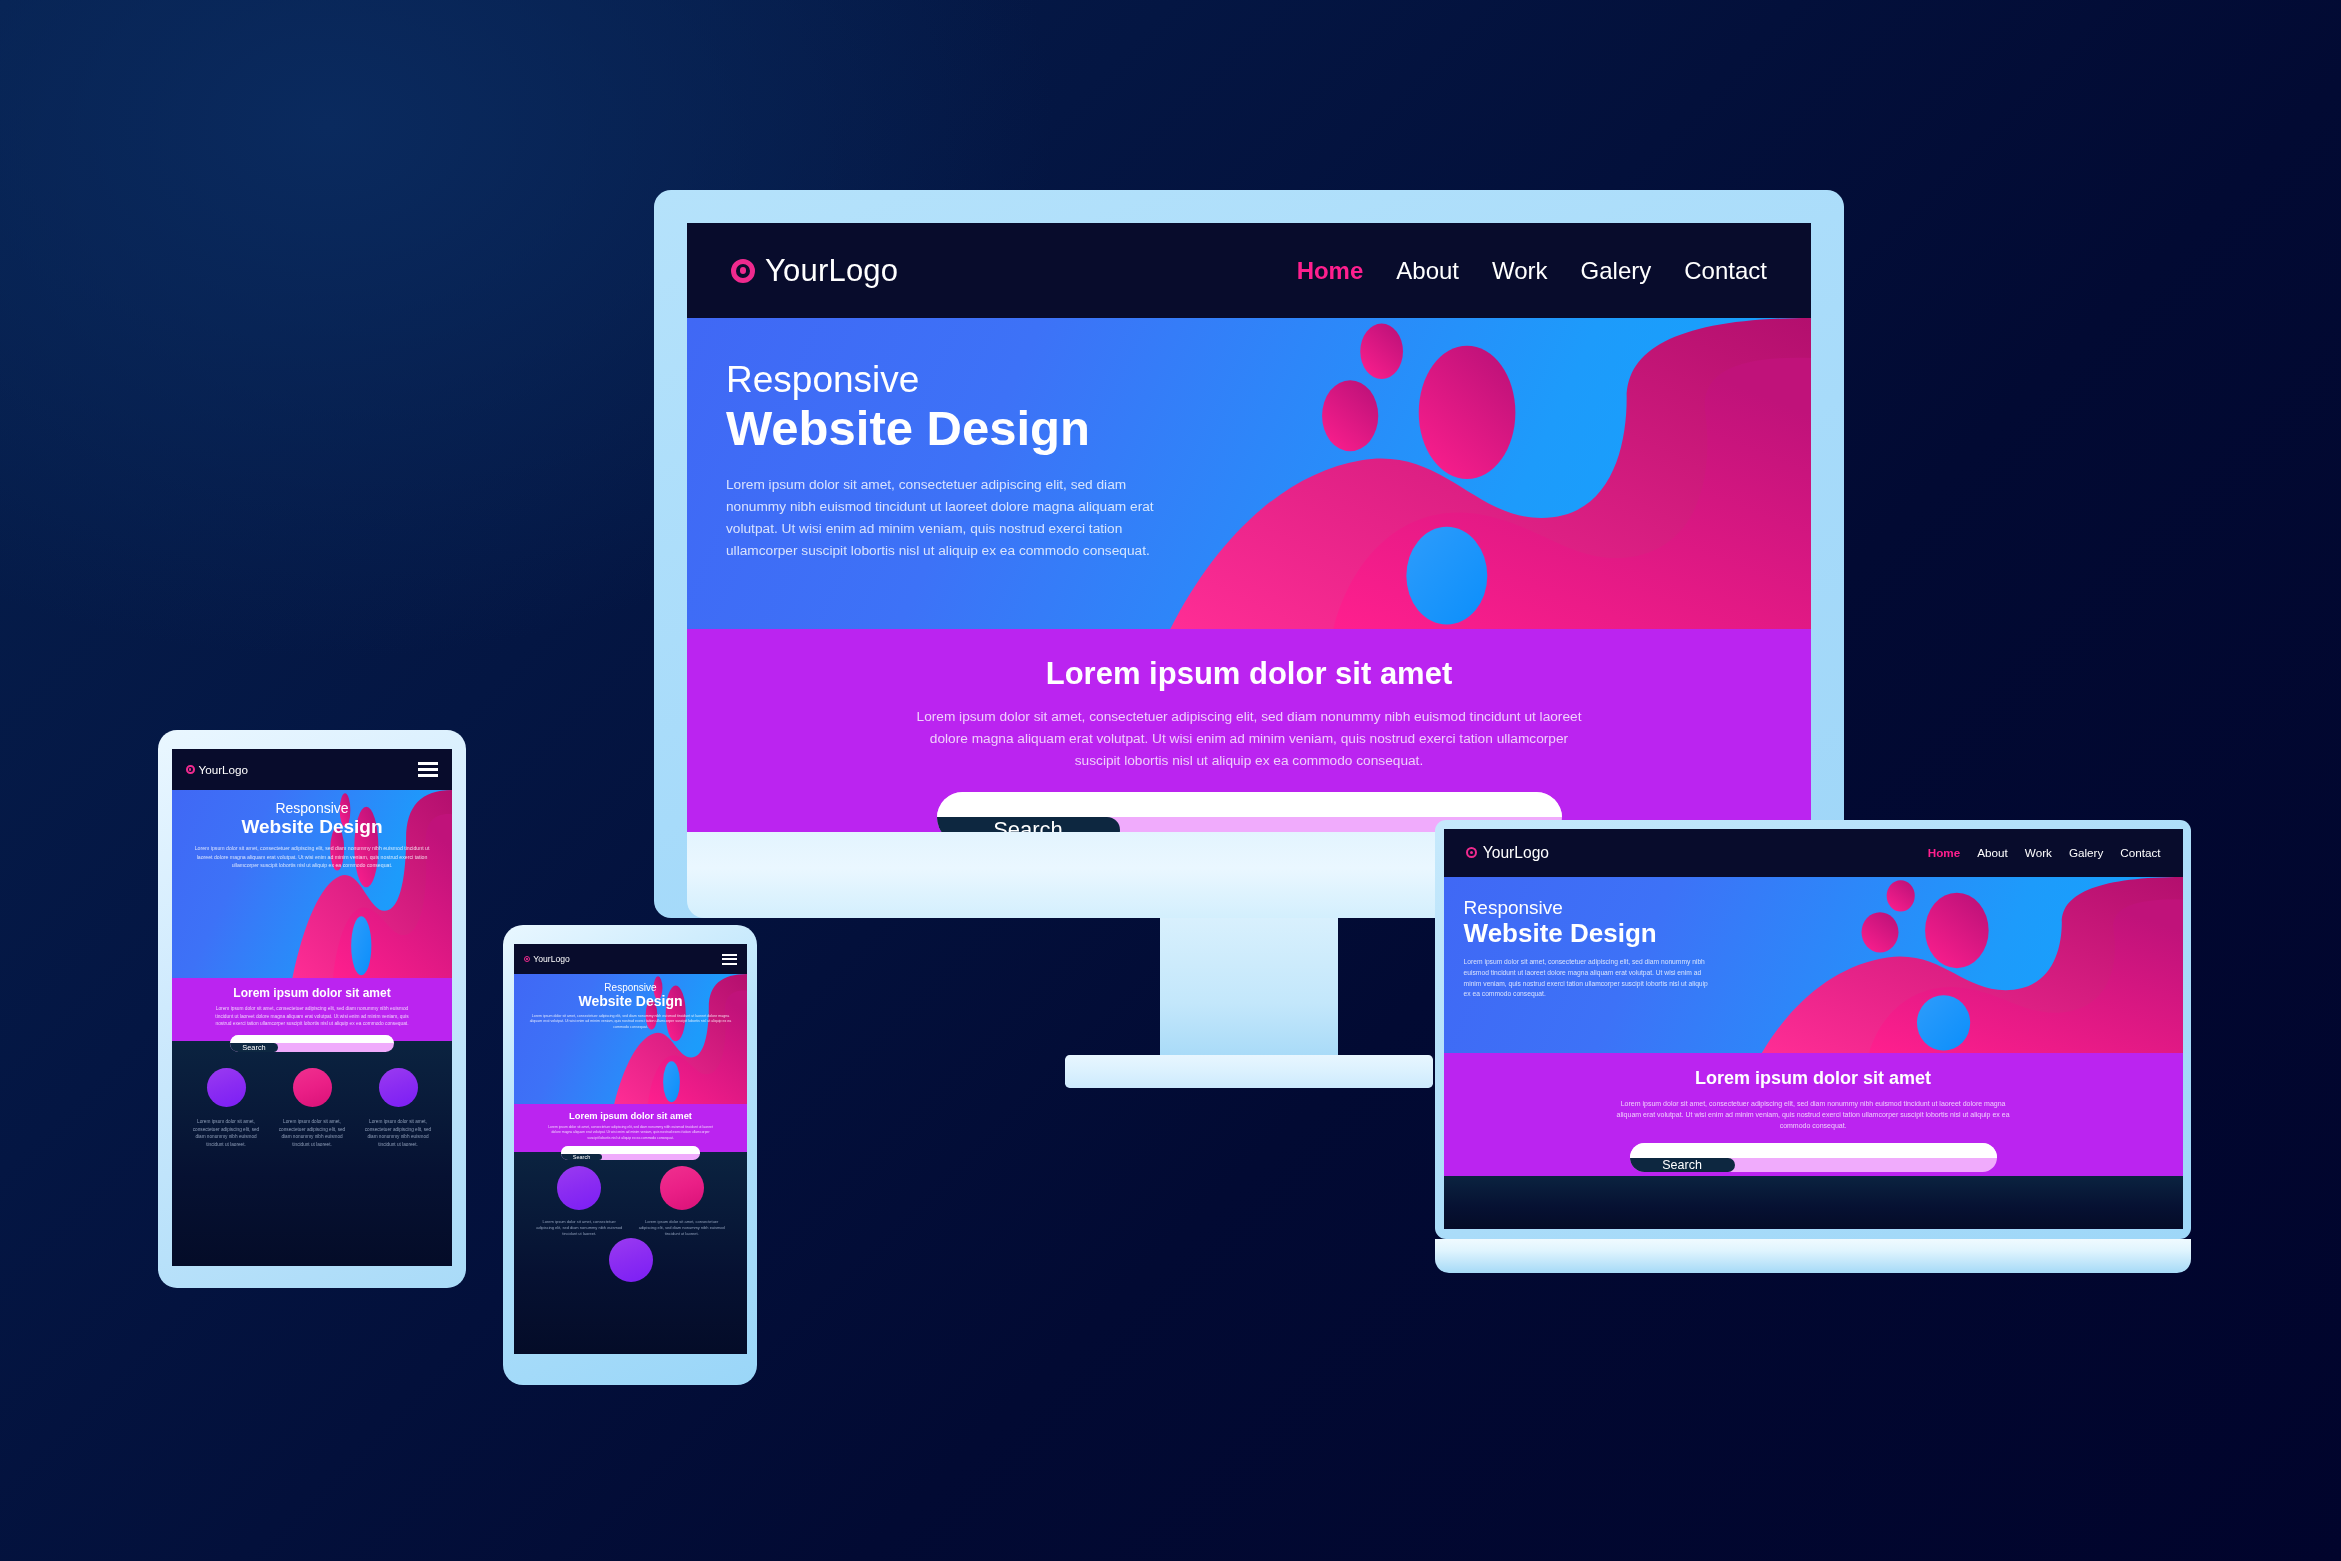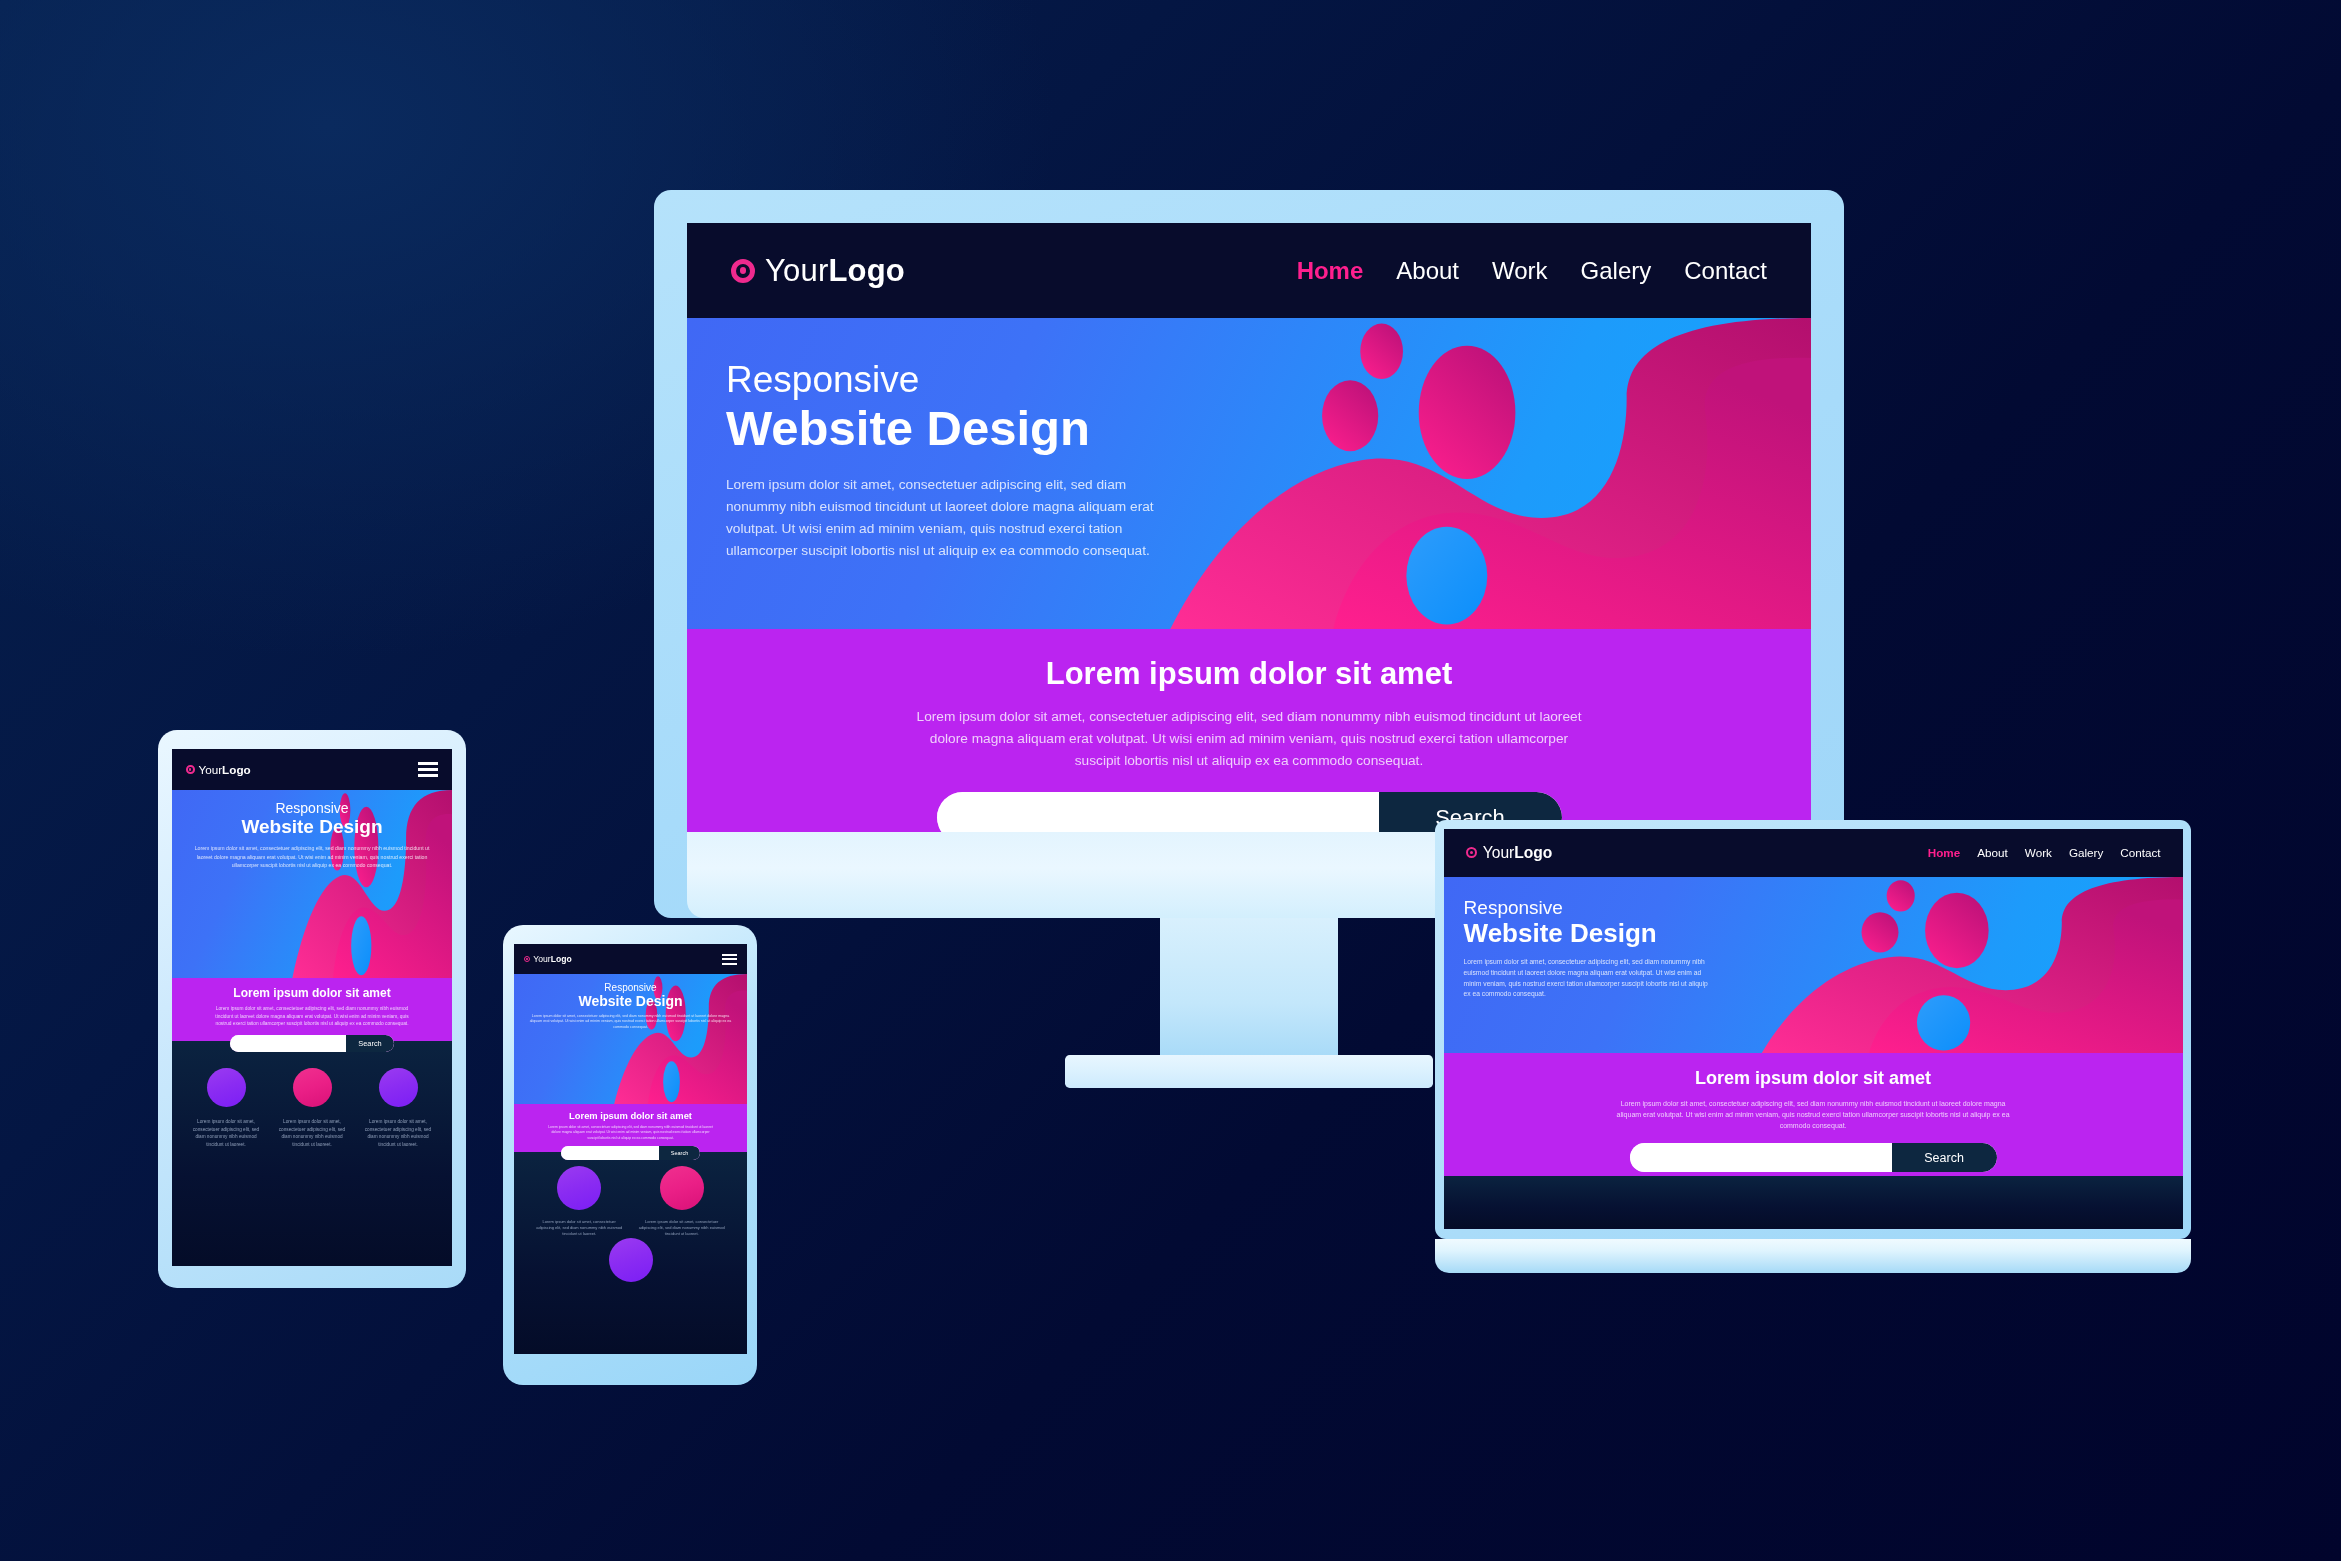--- a/index.html
+++ b/index.html
@@ -13,40 +13,40 @@
   }
 
   
   .screen { position:relative; overflow:hidden; background:#050a2b; width:100%; height:100%; }
   .navbar { background:#080c2c; display:flex; align-items:center; justify-content:space-between; width:100%; }
   .logo { display:flex; align-items:center; color:#fff; white-space:nowrap; }
   .logo .ring { border-radius:50%; border-style:solid; border-color:#ef2a8e; display:flex;
                 align-items:center; justify-content:center; flex:none; }
   .logo .ring i { display:block; background:#ef2a8e; border-radius:50%; }
   .logo .t1 { font-weight:400; }
-  .logo .t2 { font-weight:700; }
+  .logo .t2 { font-weight:400; }
   .nav-links { display:flex; align-items:center; white-space:nowrap; }
   .nav-links a { color:#fff; text-decoration:none; }
   .nav-links a.active { color:#ff1f8e; font-weight:700; }
   .burger { display:flex; flex-direction:column; justify-content:space-between; }
   .burger span { display:block; background:#fff; width:100%; }
 
   .hero { position:relative; overflow:hidden;
           background:linear-gradient(115deg,#4068f5 0%,#3d72f7 28%,#1d9bfb 72%,#12a6fd 100%); }
   .hero-copy { position:relative; z-index:3; }
   .hero-copy .h-sub { color:#fff; font-weight:300; }
   .hero-copy .h-main { color:#fff; font-weight:700; }
   .hero-copy .h-para { color:rgba(255,255,255,.80); font-weight:300; }
   .blobs { position:absolute; inset:0; z-index:1; }
   .blobs svg { width:100%; height:100%; display:block; }
 
   .promo { background:#bb24f0; text-align:center; position:relative; }
   .promo h2 { color:#fff; font-weight:700; }
   .promo p { color:rgba(255,255,255,.78); font-weight:300; }
-  .searchbar { display:flex; margin-left:auto; margin-right:auto; background:#f0abfc; overflow:hidden; }
+  .searchbar { display:flex; margin-left:auto; margin-right:auto; background:#f0abfc; overflow:hidden;flex-direction:column; }
   .searchbar .field { background:#fff; flex:1; }
   .searchbar .btn { background:#0d2740; color:#fff; display:flex; align-items:center;
                     justify-content:center; font-weight:400; }
 
   .features { background:linear-gradient(180deg,#0b2340 0%,#061132 60%,#040c28 100%);
               display:flex; justify-content:space-around; }
   .feat { text-align:center; display:flex; flex-direction:column; align-items:center; }
   .feat .dot { border-radius:50%; }
   .feat .dot.purple { background:linear-gradient(160deg,#9b3bf0 0%,#8a2bf2 50%,#7b1ef5 100%); }
   .feat .dot.pink   { background:linear-gradient(160deg,#f0308f 0%,#ea1f86 50%,#d91178 100%); }

